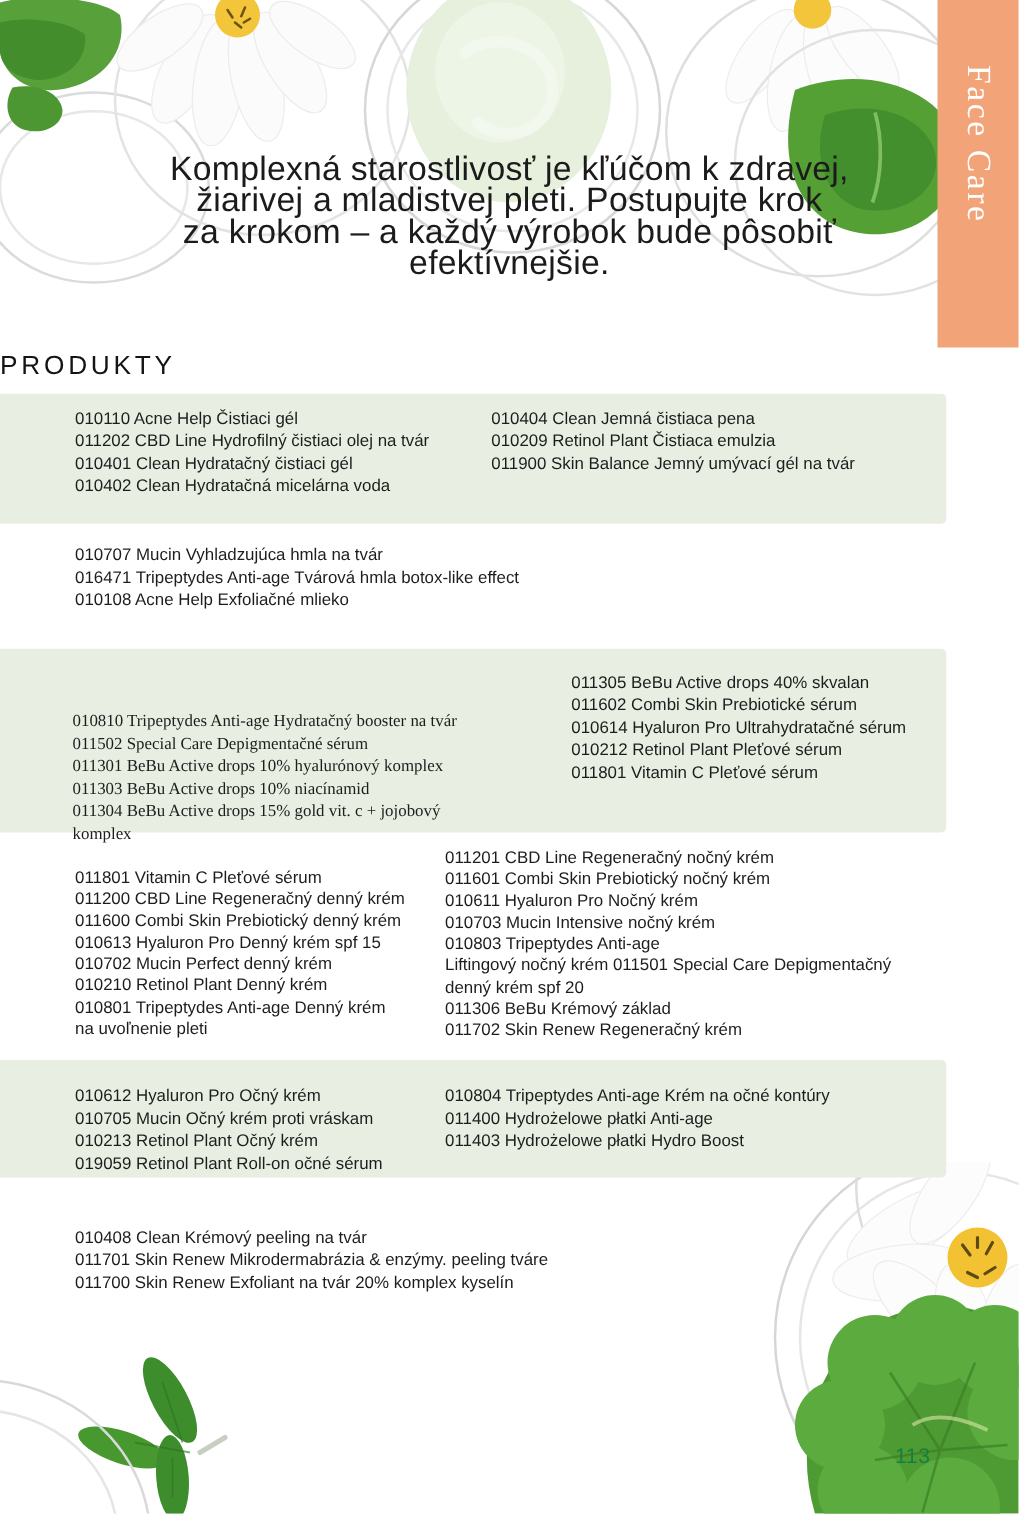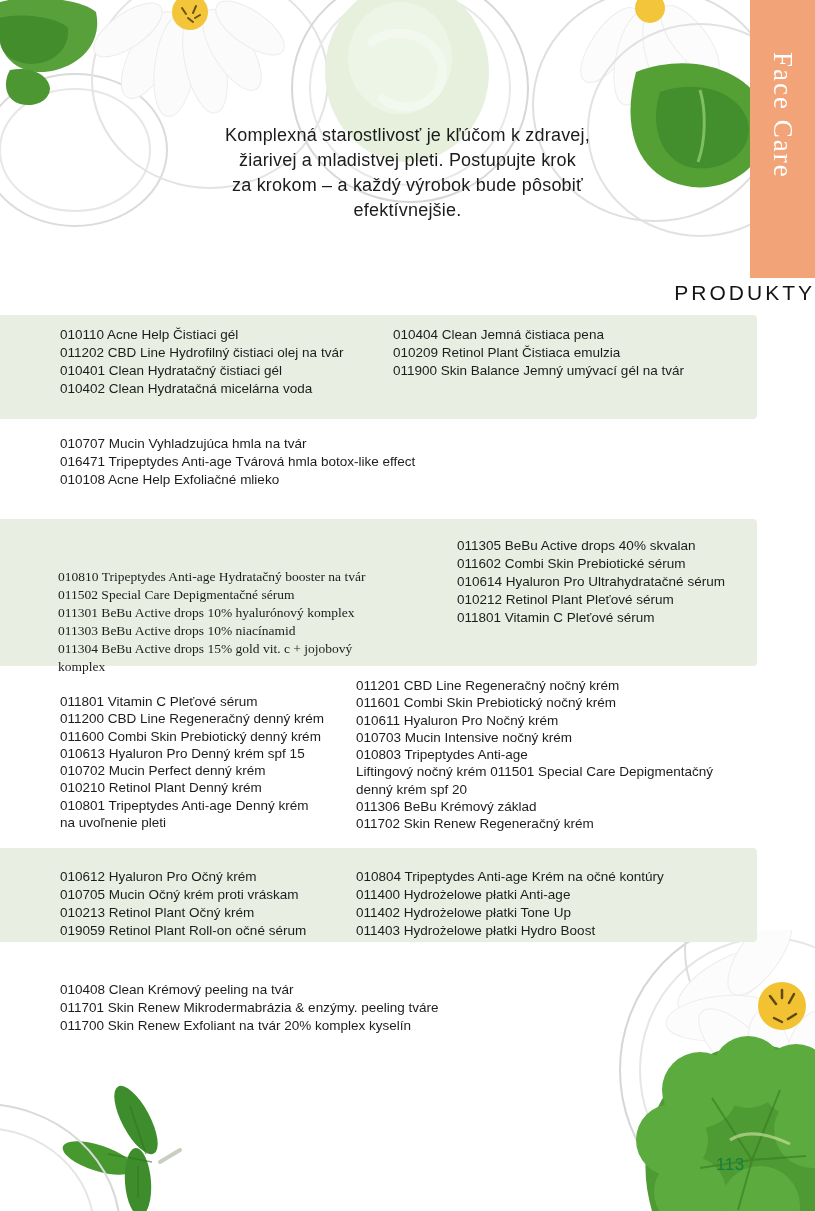--- a/index.html
+++ b/index.html
@@ -16,28 +16,28 @@
   #tab .tab-label{
     position:absolute;top:52px;left:50%;transform:translateX(-50%);
     writing-mode:vertical-rl;
     font-family:"Liberation Serif",serif;font-size:27px;color:#ffffff;
     letter-spacing:2px;white-space:nowrap;
   }
 
   
   .intro{
     position:absolute;top:123px;left:0;width:100%;z-index:2;
-    text-align:center;font-size:18px;line-height:25px;color:#1b1b1b;
+    text-align:center;font-size:27px;line-height:25px;color:#1b1b1b;
     white-space:pre-line;letter-spacing:.2px;
   }
 
   
   .section-title{
     position:absolute;top:281px;left:0;width:100%;z-index:2;
-    text-align:right;font-size:21px;letter-spacing:3px;color:#141414;font-weight:400;
+    text-align:left;font-size:21px;letter-spacing:3px;color:#141414;font-weight:400;
   }
 
   
   .bg{position:absolute;left:0;width:757px;background:#E8EFE2;border-radius:0 4px 4px 0;z-index:1;}
   #g1{top:315px;height:104px;}
   #g2{top:519px;height:147px;}
   #g3{top:848px;height:94px;}
 
   
   .col{position:absolute;z-index:2;font-size:13.5px;line-height:18px;color:#1d1d1d;}
@@ -252,21 +252,20 @@
     </div>
   <div class="col" id="b5c1">
       <div class="row">010612 Hyaluron Pro Očný krém</div>
       <div class="row">010705 Mucin Očný krém proti vráskam</div>
       <div class="row">010213 Retinol Plant Očný krém</div>
       <div class="row">019059 Retinol Plant Roll-on očné sérum</div>
     </div>
   <div class="col" id="b5c2">
       <div class="row">010804 Tripeptydes Anti-age Krém na očné kontúry</div>
       <div class="row">011400 Hydrożelowe płatki Anti-age</div>
-      <div class="row">011402 Hydrożelowe płatki Tone Up</div>
       <div class="row">011403 Hydrożelowe płatki Hydro Boost</div>
     </div>
   <div class="col" id="b6c1">
       <div class="row">010408 Clean Krémový peeling na tvár</div>
       <div class="row">011701 Skin Renew Mikrodermabrázia &amp; enzýmy. peeling tváre</div>
       <div class="row">011700 Skin Renew Exfoliant na tvár 20% komplex kyselín</div>
     </div>
 
   <div id="pagenum">113</div>
 

